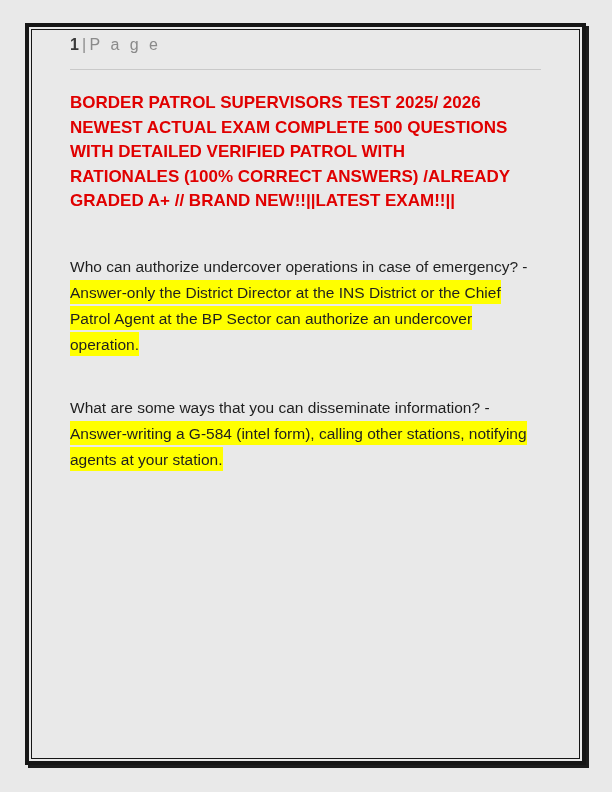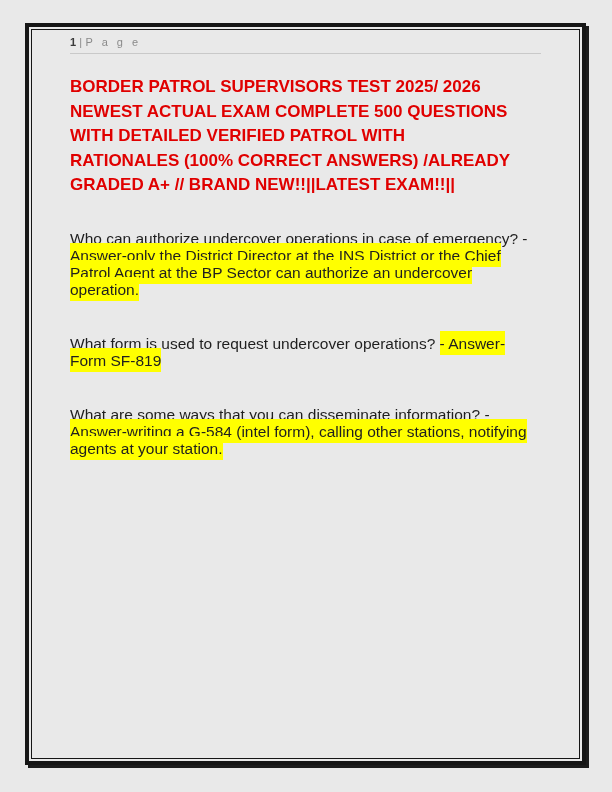--- a/index.html
+++ b/index.html
@@ -20,24 +20,24 @@
   .page-frame-inner {
     position: absolute;
     inset: 2px;
     border: 1px solid #161616;
     overflow: hidden;
   }
   .page-content {
     padding: 6px 38px 0 38px;
   }
   .page-header {
-    font-size: 11px;
+    font-size: 16px;
     color: #7f7f7f;
     border-bottom: 1px solid #c9c9c9;
-    padding-bottom: 5px;
+    padding-bottom: 15px;
     letter-spacing: 0.5px;
   }
   .page-header .pg-num {
     color: #3a3a3a;
     font-weight: bold;
     letter-spacing: 0;
   }
   .page-header .pg-sep {
     color: #8a8a8a;
     margin: 0 3px 0 3px;
@@ -50,24 +50,24 @@
     margin-top: 21px;
     color: var(--title-color, #e00000);
     font-weight: bold;
     font-size: 17px;
     line-height: 24.5px;
   }
   .doc-title .title-line {
     white-space: nowrap;
   }
   .qa-section {
-    margin-top: 32px;
+    margin-top: 40px;
     color: #1f1f1f;
     font-size: 15.5px;
-    line-height: 17px;
+    line-height: 26px;
   }
   .qa-block {
     margin-bottom: 37px;
   }
   mark.hl {
     background: var(--highlight-color, #ffff00);
     color: #1f1f1f;
     padding: 3.5px 0;
   }
 </style>
@@ -85,19 +85,18 @@
       <div class="doc-title">
         <div class="title-line">BORDER PATROL SUPERVISORS TEST 2025/ 2026</div>
         <div class="title-line">NEWEST ACTUAL EXAM COMPLETE 500 QUESTIONS</div>
         <div class="title-line">WITH DETAILED VERIFIED PATROL WITH</div>
         <div class="title-line">RATIONALES (100% CORRECT ANSWERS) /ALREADY</div>
         <div class="title-line">GRADED A+ // BRAND NEW!!||LATEST EXAM!!||</div>
       </div>
 
       <div class="qa-section">
         <p class="qa-block"><span>Who can authorize undercover operations in case of emergency? - </span><mark class="hl">Answer-only the District Director at the INS District or the Chief Patrol Agent at the BP Sector can authorize an undercover operation.</mark></p>
-        <p class="qa-block"><span>What form is used to request undercover operations? </span><mark class="hl">- Answer-Form SF-819</mark></p>
         <p class="qa-block"><span>What are some ways that you can disseminate information? - </span><mark class="hl">Answer-writing a G-584 (intel form), calling other stations, notifying agents at your station.</mark></p>
       </div>
 
     </div>
   </div>
 </div>
 
 </body></html>

